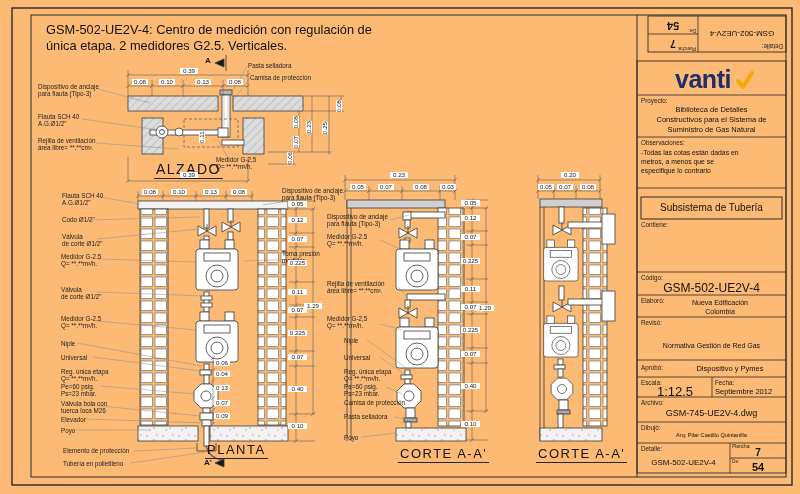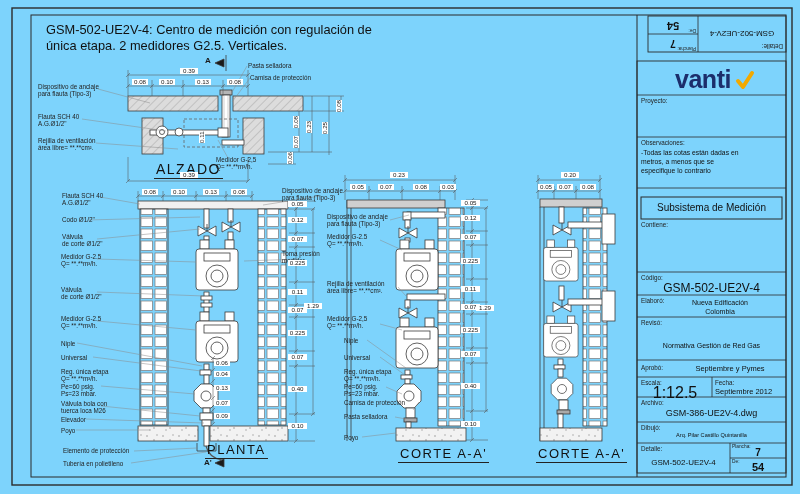--- a/index.html
+++ b/index.html
@@ -1,16 +1,16 @@
 <!DOCTYPE html>
 <html><head>
 <meta charset="utf-8">
 <style>
   html,body{margin:0;padding:0;background:#e8e8e8}
-  .sheet{position:relative;width:800px;height:494px;background:#7dd3fc;
+  .sheet{position:relative;width:800px;height:494px;background:#fdba74;
          font-family:"Liberation Sans",sans-serif;color:#1a1a1a;overflow:hidden}
   svg{position:absolute;left:0;top:0}
   .t{position:absolute;white-space:pre-line}
   .lbl{font-size:6.3px;line-height:1.18;color:#222}
   .dim{font-size:6.2px;background:#fff;padding:0 1px;text-align:center;line-height:1}
   .dimv{font-size:6.2px;background:#fff;transform:rotate(-90deg);transform-origin:0 0;line-height:1}
   .vtitle{font-size:13px;letter-spacing:1.5px;border-bottom:1.2px solid #222;padding:0 2px 1px;color:#111}
   .vtitle.big{font-size:14px}
   .marker{font-size:8px;font-weight:bold}
   .sheet-title{font-size:12.8px;line-height:1.25;color:#111}
@@ -334,50 +334,53 @@
 </div>
 
 <div class="t logo" style="left:637px;top:65px;width:156px;justify-content:center">
   <span>vanti</span>
   <svg width="20" height="20" viewBox="0 0 20 20" style="position:static">
         <path d="M3,11 L8,17 L17,3" stroke="#f2a900" stroke-width="4" fill="none" stroke-linecap="round" stroke-linejoin="round"></path>
       </svg>
 </div>
 
 <div class="t cl" style="left:641px;top:97px">Proyecto:</div>
+<div class="t cv ctr" style="left:639px;top:105px;width:145px;font-size:7.5px;line-height:1.3">Biblioteca de Detalles
+Constructivos para el Sistema de
+Suministro de Gas Natural</div>
 
 <div class="t cl" style="left:641px;top:139px">Observaciones:</div>
 <div class="t cv" style="left:641px;top:148px;width:140px;font-size:6.8px;line-height:1.35">-Todas las cotas están dadas en
 metros, a menos que se
 especifique lo contrario</div>
 
-<div class="t cv ctr" style="left:641px;top:202px;width:141px;font-size:10px">Subsistema de Medición</div>
+<div class="t cv ctr" style="left:641px;top:202px;width:141px;font-size:10px">Subsistema de Tubería</div>
 
 <div class="t cl" style="left:641px;top:221px">Contiene:</div>
 
 <div class="t cl" style="left:641px;top:274px">Código:</div>
 <div class="t cv ctr" style="left:637px;top:281px;width:149px;font-size:12px">GSM-502-UE2V-4</div>
 
 <div class="t cl" style="left:641px;top:297px">Elaboró:</div>
 <div class="t cv ctr" style="left:660px;top:299px;width:120px;font-size:7px;line-height:1.25">Nueva Edificación
 Colombia</div>
 
 <div class="t cl" style="left:641px;top:319px">Revisó:</div>
 <div class="t cv ctr" style="left:637px;top:342px;width:149px;font-size:7px">Normativa Gestión de Red Gas</div>
 
 <div class="t cl" style="left:641px;top:364px">Aprobó:</div>
-<div class="t cv ctr" style="left:680px;top:364px;width:100px;font-size:7.5px">Septiembre y Pymes</div>
+<div class="t cv ctr" style="left:680px;top:364px;width:100px;font-size:7.5px">Dispositivo y Pymes</div>
 
 <div class="t cl" style="left:641px;top:379px">Escala:</div>
-<div class="t cv ctr" style="left:640px;top:384px;width:70px;font-size:16px">1:12.5</div>
+<div class="t cv ctr" style="left:640px;top:384px;width:70px;font-size:13px">1:12.5</div>
 <div class="t cl" style="left:715px;top:379px">Fecha:</div>
 <div class="t cv" style="left:715px;top:387px;font-size:7.5px">Septiembre 2012</div>
 
 <div class="t cl" style="left:641px;top:399px">Archivo:</div>
-<div class="t cv ctr" style="left:637px;top:408px;width:149px;font-size:9px">GSM-386-UE2V-4.dwg</div>
+<div class="t cv ctr" style="left:637px;top:408px;width:149px;font-size:9px">GSM-745-UE2V-4.dwg</div>
 
 <div class="t cl" style="left:641px;top:424px">Dibujó:</div>
 <div class="t cv ctr" style="left:637px;top:432px;width:149px;font-size:5.6px">Arq. Pilar Castillo Quintanilla</div>
 
 <div class="t cl" style="left:641px;top:445px">Detalle:</div>
 <div class="t cv ctr" style="left:637px;top:458px;width:93px;font-size:8px">GSM-502-UE2V-4</div>
 <div class="t cl" style="left:732px;top:444px;font-size:4.8px">Plancha:</div>
 <div class="t cv ctr" style="left:730px;top:447px;width:56px;font-size:10px;font-weight:bold">7</div>
 <div class="t cl" style="left:732px;top:459px;font-size:4.8px">De:</div>
 <div class="t cv ctr" style="left:730px;top:461px;width:56px;font-size:11px;font-weight:bold">54</div>

